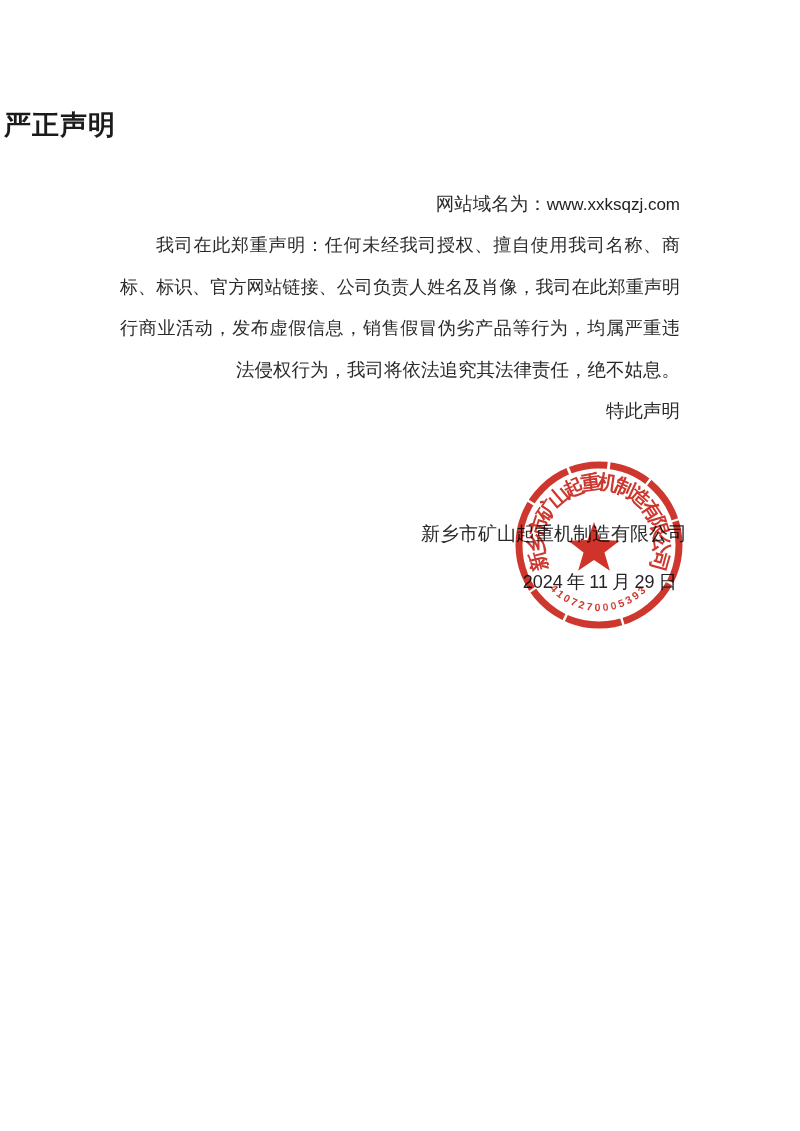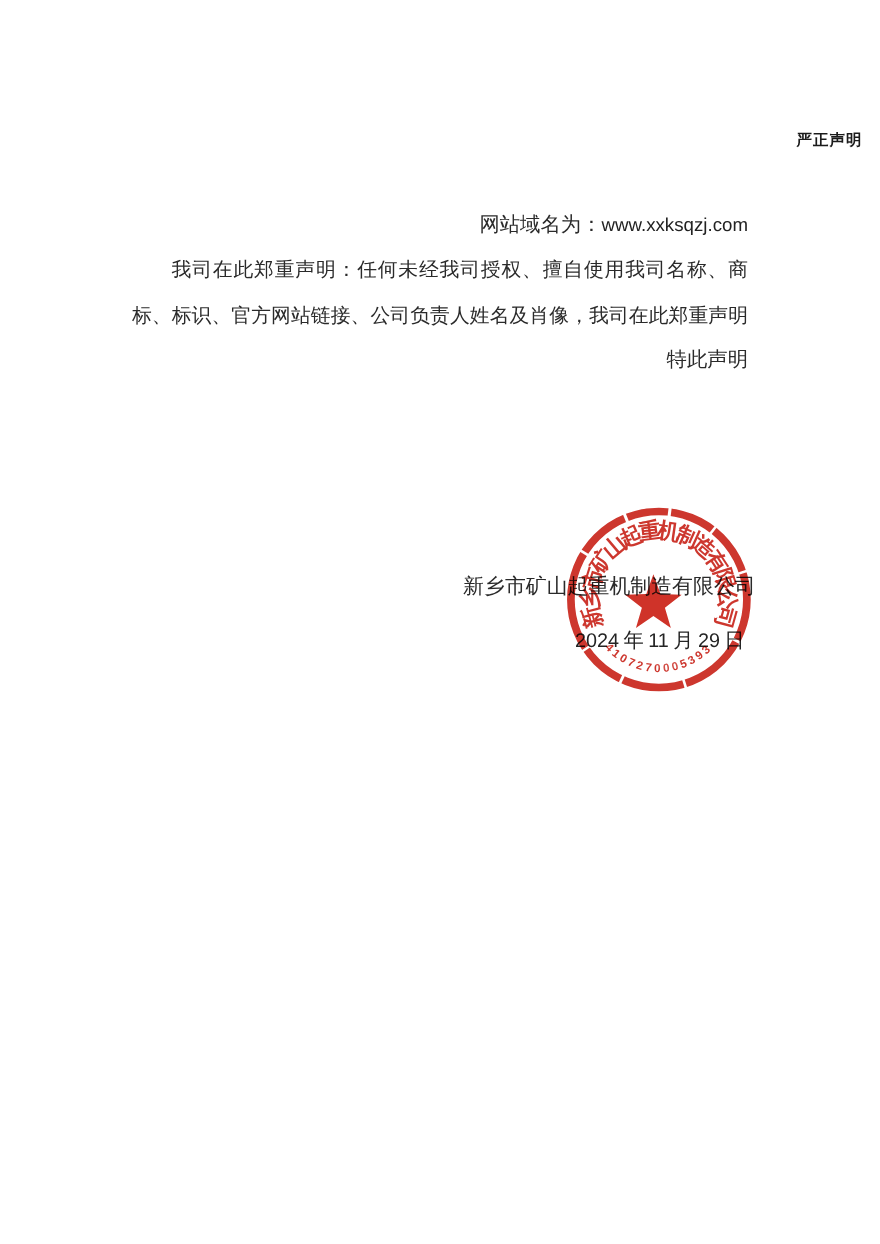--- a/index.html
+++ b/index.html
@@ -8,23 +8,23 @@
     width: 800px;
     height: 1131px;
     background: #ffffff;
     overflow: hidden;
     font-family: "Liberation Serif", serif;
     color: #262626;
   }
   .title {
     position: absolute;
     top: 103px; left: 0; right: 0;
-    margin: 16px;
-    text-align: right;
-    font-size: 14px;
+    margin: 4px;
+    text-align: left;
+    font-size: 27px;
     font-weight: bold;
     letter-spacing: 1px;
     color: #1b1b1b;
     font-family: "Liberation Serif", serif;
   }
   .body-block {
     position: absolute;
     left: 120px;
     top: 184px;
     width: 560px;
@@ -88,20 +88,22 @@
 <body>
 
 <div class="page">
 
   <h1 class="title">严正声明</h1>
 
   <div class="body-block">
     <div class="bline"><span>网站域名为：</span><span class="latin-sans">www.xxksqzj.com</span></div>
     <div class="bline just indent">我司在此郑重声明：任何未经我司授权、擅自使用我司名称、商</div>
     <div class="bline just">标、标识、官方网站链接、公司负责人姓名及肖像，我司在此郑重声明</div>
+    <div class="bline just">行商业活动，发布虚假信息，销售假冒伪劣产品等行为，均属严重违</div>
+    <div class="bline">法侵权行为，我司将依法追究其法律责任，绝不姑息。</div>
     <div class="bline">特此声明</div>
   </div>
 
   <div class="company-line">新乡市矿山起重机制造有限公司</div>
 
   <div class="date-line"><span class="num">2024</span><span class="unit">年</span><span class="num">11</span><span class="unit">月</span><span class="num">29</span><span class="unit">日</span></div>
 
   <svg class="seal" viewBox="-88 -88 176 176" xmlns="http://www.w3.org/2000/svg">
     <defs>
       <path id="ringTextPath" d="M -50.7 23.7 A 56 56 0 1 1 50.7 23.7" fill="none"></path>

